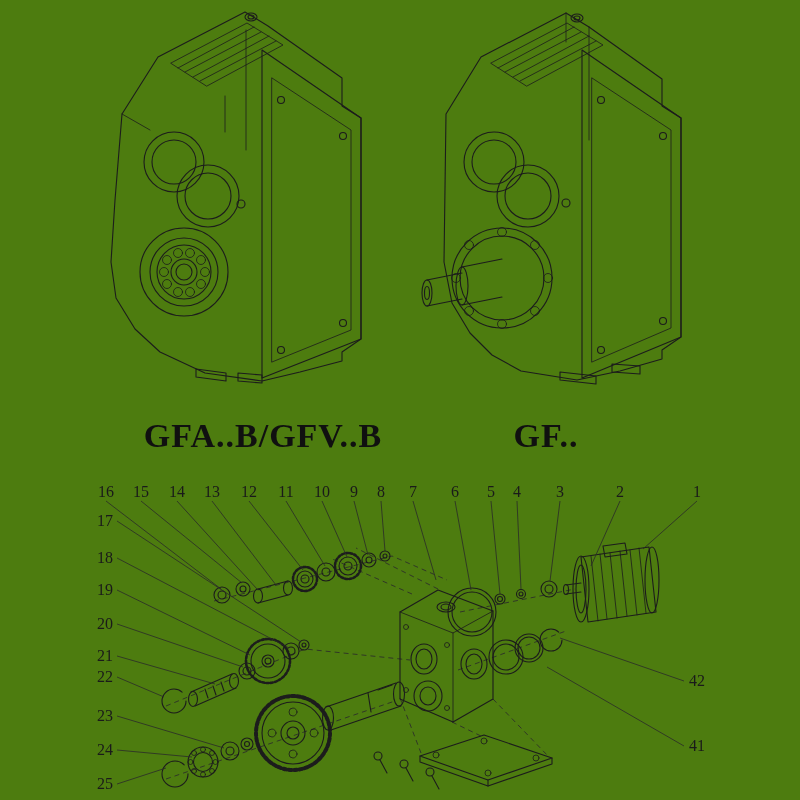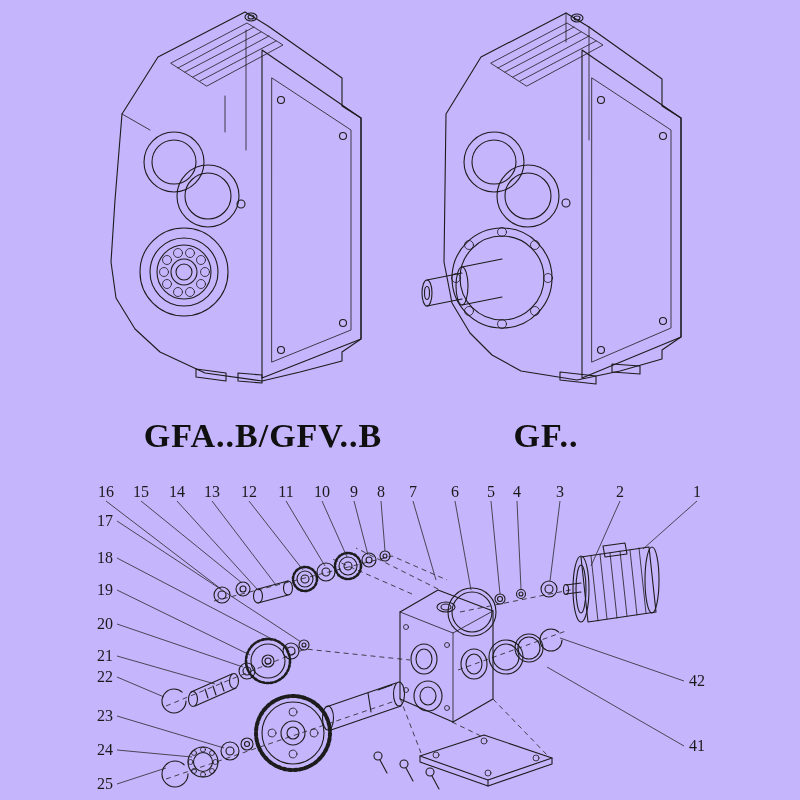--- a/index.html
+++ b/index.html
@@ -1,16 +1,16 @@
 <!DOCTYPE html>
 <html><head>
 <meta charset="utf-8">
 <style>
   html,body{margin:0;padding:0;background:#ffffff;}
-  .page{position:relative;width:800px;height:800px;background:#c4b5fd;overflow:hidden;}
+  .page{position:relative;width:800px;height:800px;background:#4d7c0f;overflow:hidden;}
   svg{display:block;}
   .ink{stroke:#1c1c1c;fill:none;stroke-width:1.1;stroke-linecap:round;stroke-linejoin:round;}
   .thin{stroke-width:0.8;}
   .dash{stroke:#2a2a2a;fill:none;stroke-width:0.85;stroke-dasharray:5 4;}
   .leader{stroke:#2a2a2a;fill:none;stroke-width:0.8;}
   .gearteeth{stroke-width:2.6;stroke-dasharray:2.2 2;}
   .gearteeth-lg{stroke-width:4;stroke-dasharray:3 2.4;}
   .model-label{font-family:"Liberation Serif",serif;font-weight:bold;font-size:34px;fill:#101010;letter-spacing:1px;}
   .callout{font-family:"Liberation Serif",serif;font-size:16px;fill:#1a1a1a;}
   text{text-anchor:middle;}

